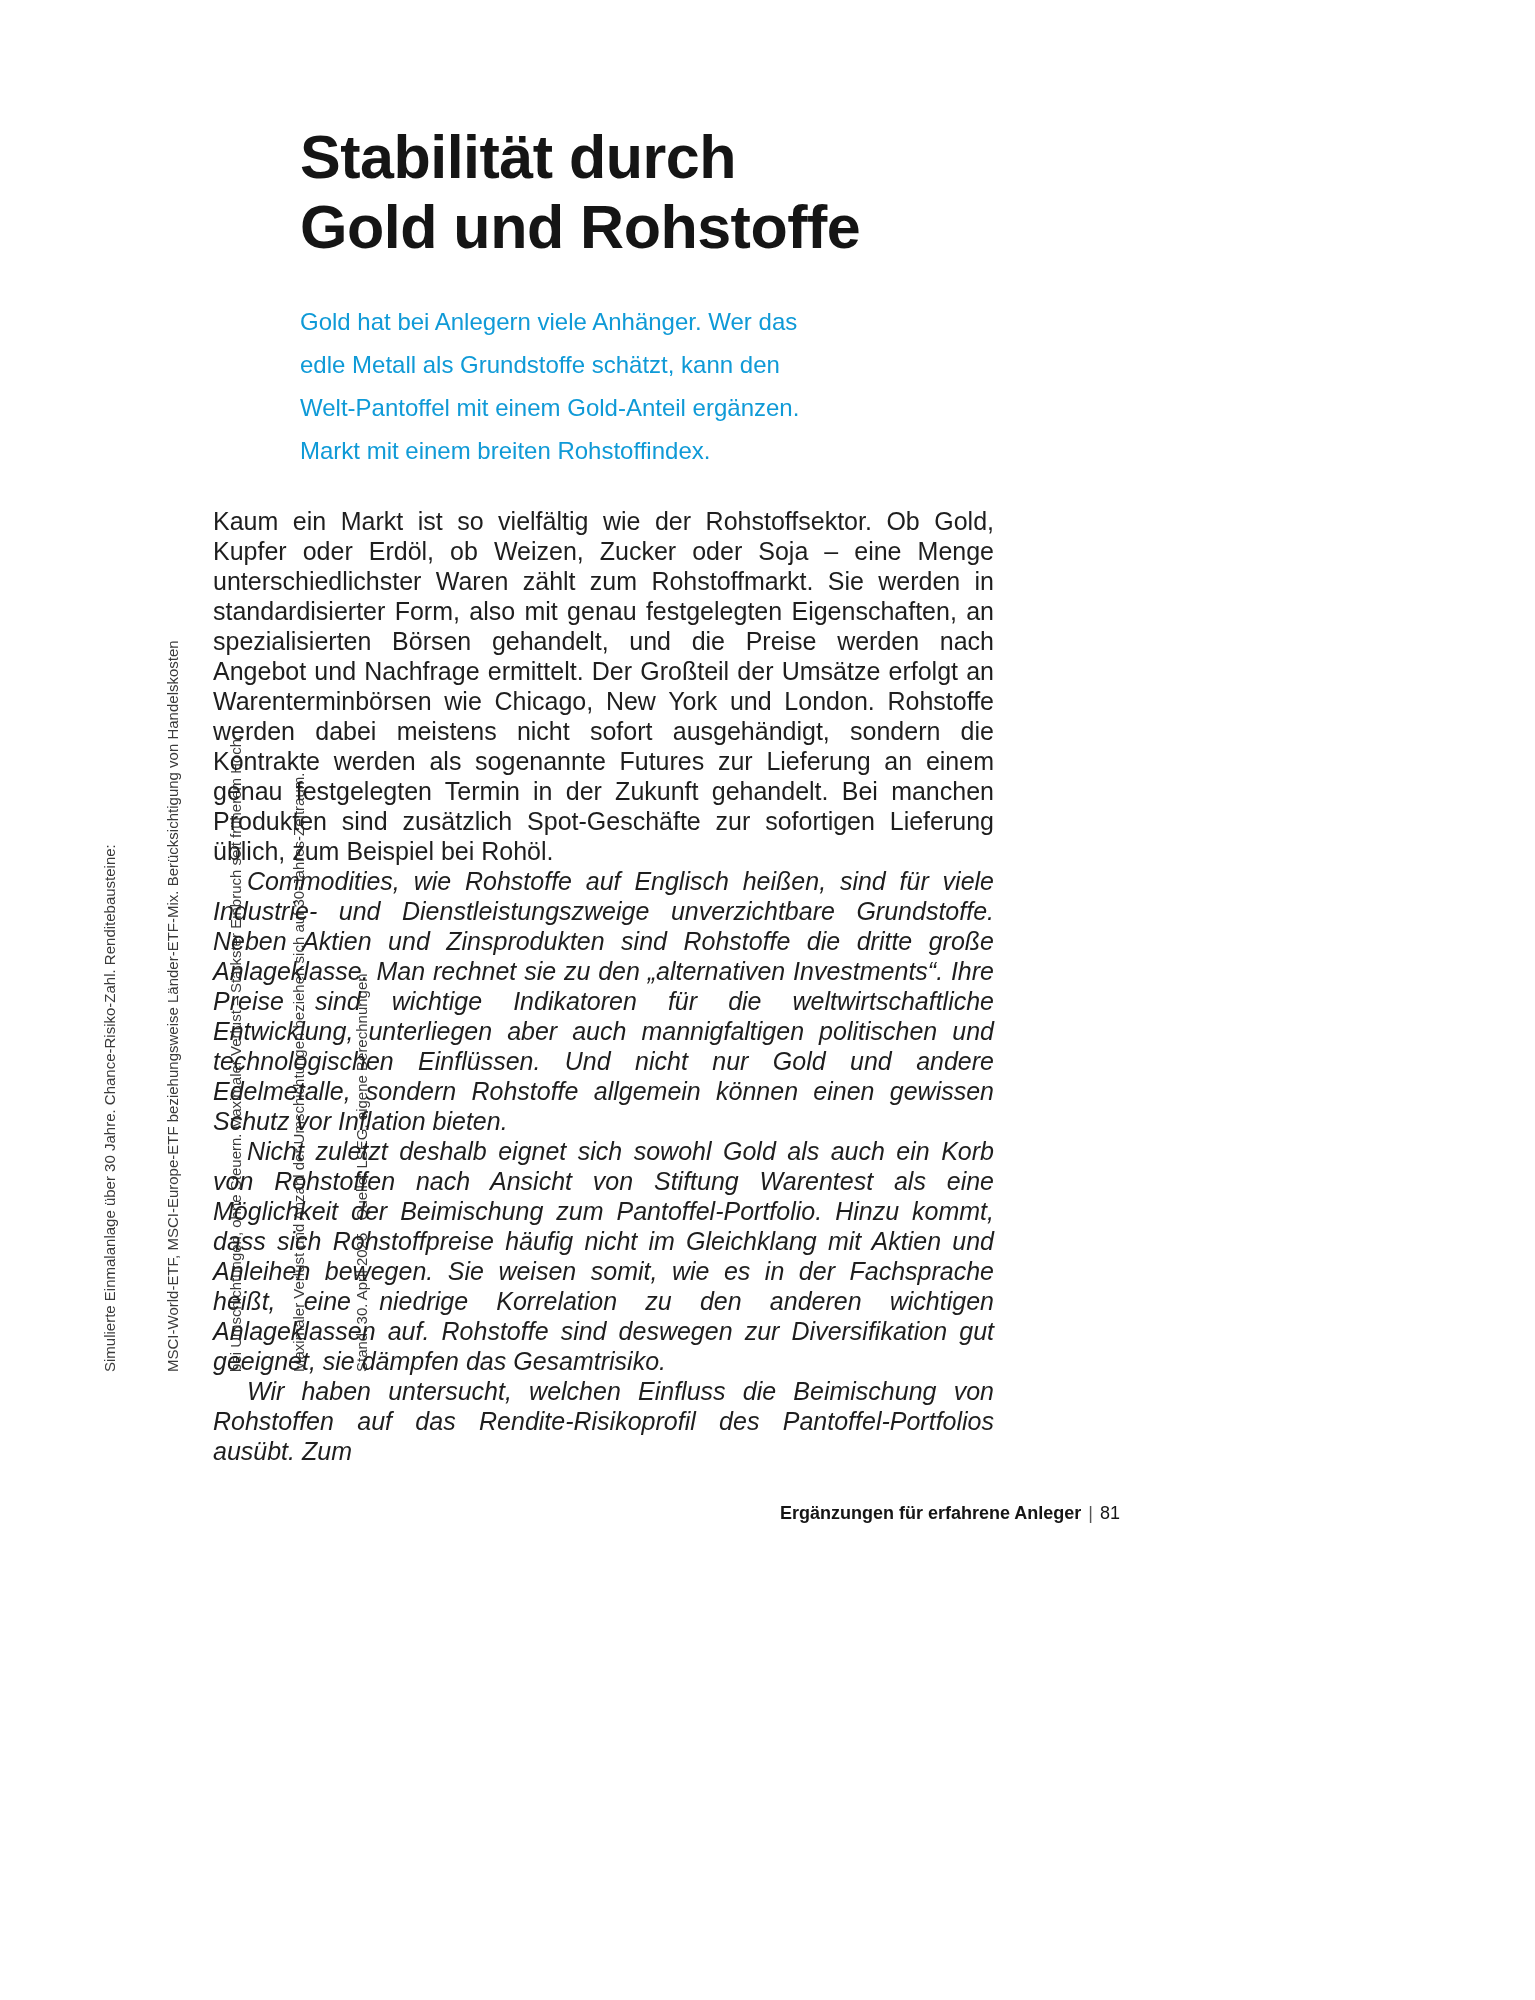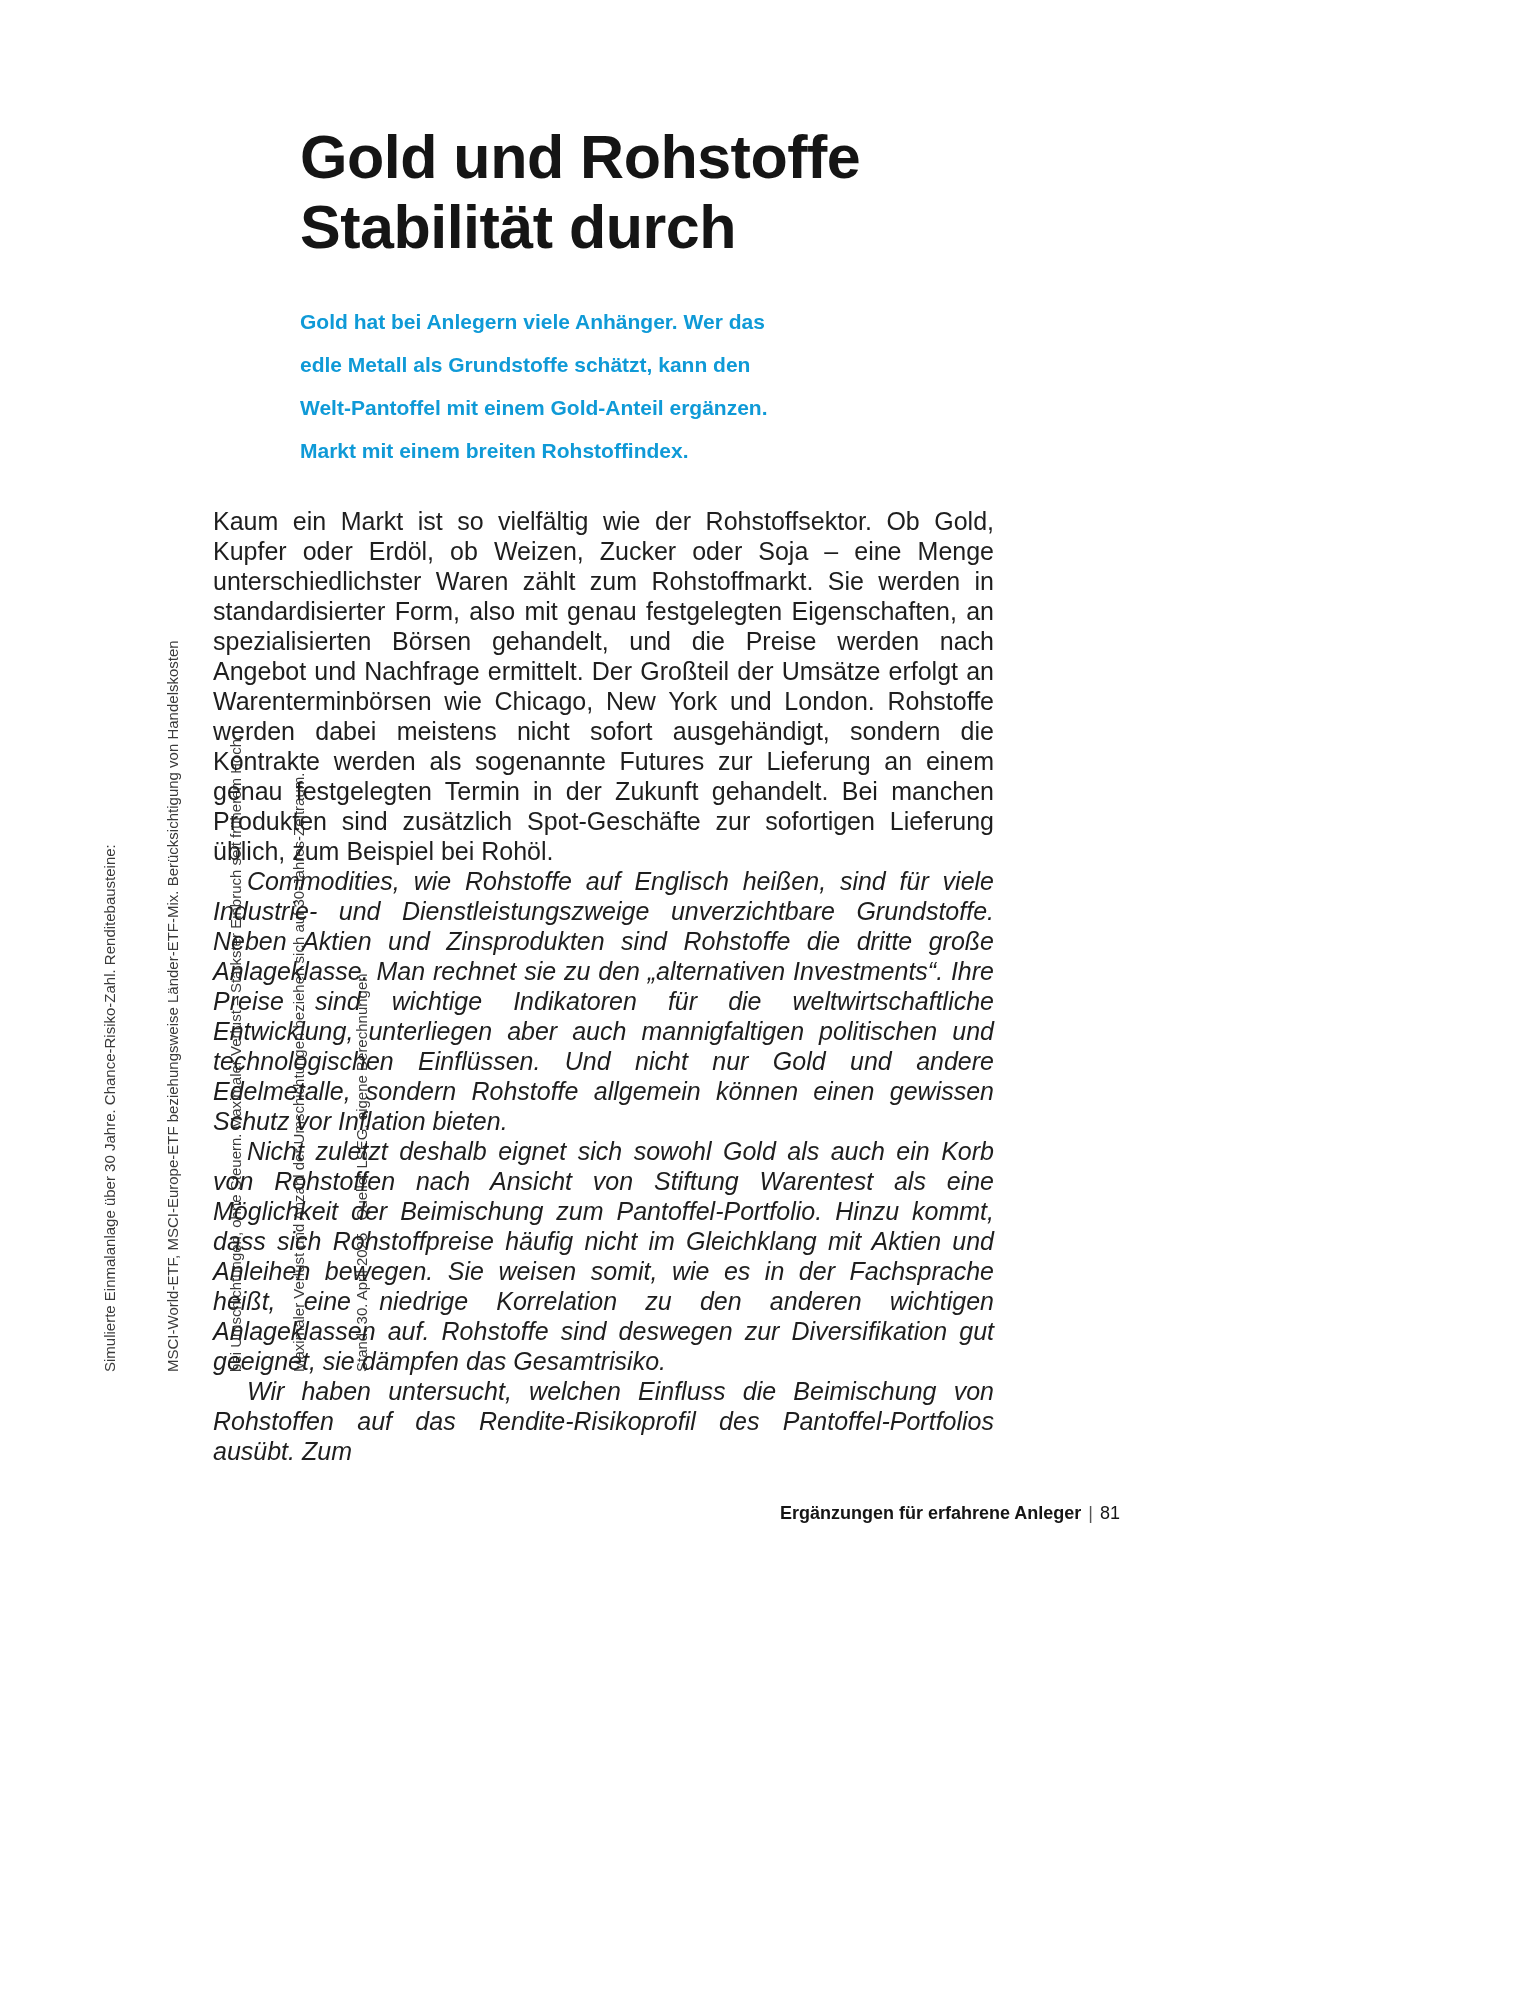--- a/index.html
+++ b/index.html
@@ -40,23 +40,23 @@
     color: #151515;
   }
   .headline .hl { display: block; }
 
   
   .intro {
     position: absolute;
     left: 300px;
     top: 300px;
     width: 720px;
-    font-size: 21px;
+    font-size: 24px;
     line-height: 43px;
-    font-weight: bold;
+    font-weight: normal;
     color: #0f9ad7;
   }
   .intro .il { display: block; }
 
   
   .body-col {
     position: absolute;
     left: 213px;
     top: 506px;
     width: 781px;
@@ -95,22 +95,22 @@
 
   <div class="sidebar-note">
     <div>Simulierte Einmalanlage über 30 Jahre. Chance-Risiko-Zahl. Renditebausteine:</div>
     <div>MSCI-World-ETF, MSCI-Europe-ETF beziehungsweise Länder-ETF-Mix. Berücksichtigung von Handelskosten</div>
     <div>bei Umschichtungen, ohne Steuern. Maximaler Verlust = Stärkster Einbruch seit früherem Hoch.</div>
     <div>Maximaler Verlust und Anzahl der Umschichtungen beziehen sich auf 30-Jahres-Zeitraum.</div>
     <div>Stand: 30. April 2025   Quelle: LSEG, eigene Berechnungen</div>
   </div>
 
   <h1 class="headline">
+    <span class="hl">Stabilität durch</span>
     <span class="hl">Gold und Rohstoffe</span>
-    <span class="hl">Stabilität durch</span>
   </h1>
 
   <div class="intro">
     <span class="il">Gold hat bei Anlegern viele Anhänger. Wer das</span>
     <span class="il">edle Metall als Grundstoffe schätzt, kann den</span>
     <span class="il">Welt-Pantoffel mit einem Gold-Anteil ergänzen.</span>
     <span class="il">Markt mit einem breiten Rohstoffindex.</span>
   </div>
 
   <div class="body-col">

